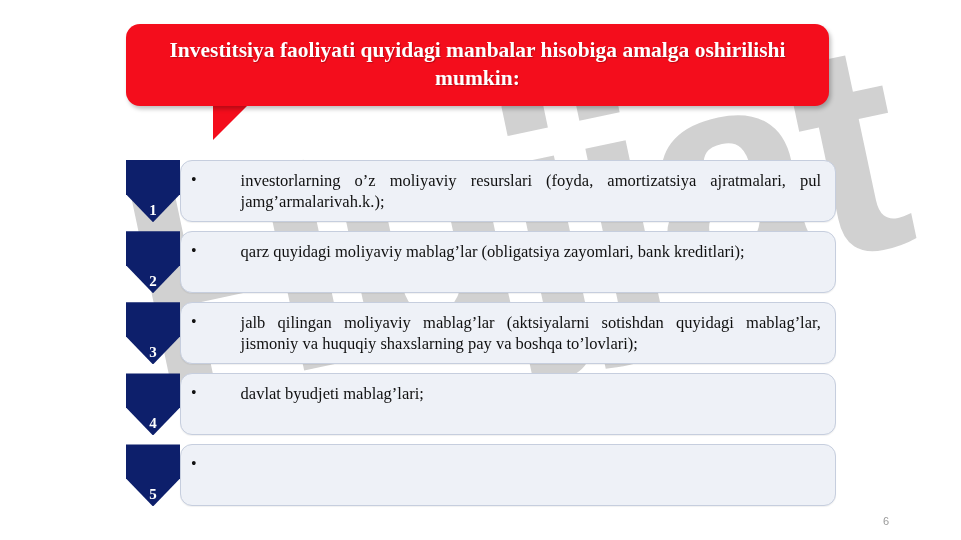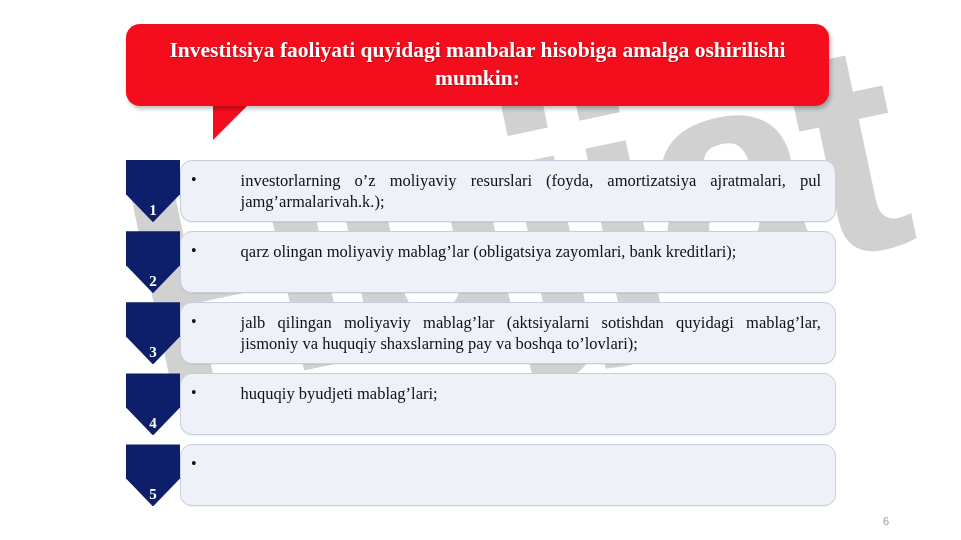--- a/index.html
+++ b/index.html
@@ -180,41 +180,41 @@
         <span class="row-text">investorlarning o’z moliyaviy resurslari (foyda, amortizatsiya ajratmalari, pul jamg’armalarivah.k.);</span>
       </div>
     </div>
 
     <div class="row">
       <div class="num-shape">
         <span>2</span>
       </div>
       <div class="text-box">
         <span class="bullet">•</span>
-        <span class="row-text nojust">qarz olingan moliyaviy mablag’lar (obligatsiya zayomlari, bank kreditlari);</span>
+        <span class="row-text nojust">qarz quyidagi moliyaviy mablag’lar (obligatsiya zayomlari, bank kreditlari);</span>
       </div>
     </div>
 
     <div class="row">
       <div class="num-shape">
         <span>3</span>
       </div>
       <div class="text-box">
         <span class="bullet">•</span>
         <span class="row-text">jalb qilingan moliyaviy mablag’lar (aktsiyalarni sotishdan quyidagi mablag’lar, jismoniy va huquqiy shaxslarning pay va boshqa to’lovlari);</span>
       </div>
     </div>
 
     <div class="row">
       <div class="num-shape">
         <span>4</span>
       </div>
       <div class="text-box">
         <span class="bullet">•</span>
-        <span class="row-text nojust">huquqiy byudjeti mablag’lari;</span>
+        <span class="row-text nojust">davlat byudjeti mablag’lari;</span>
       </div>
     </div>
 
     <div class="row">
       <div class="num-shape">
         <span>5</span>
       </div>
       <div class="text-box">
         <span class="bullet">•</span>
       </div>

